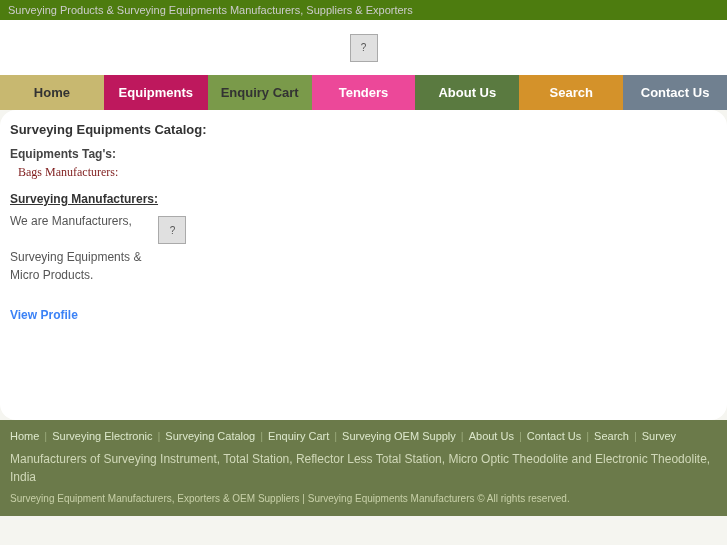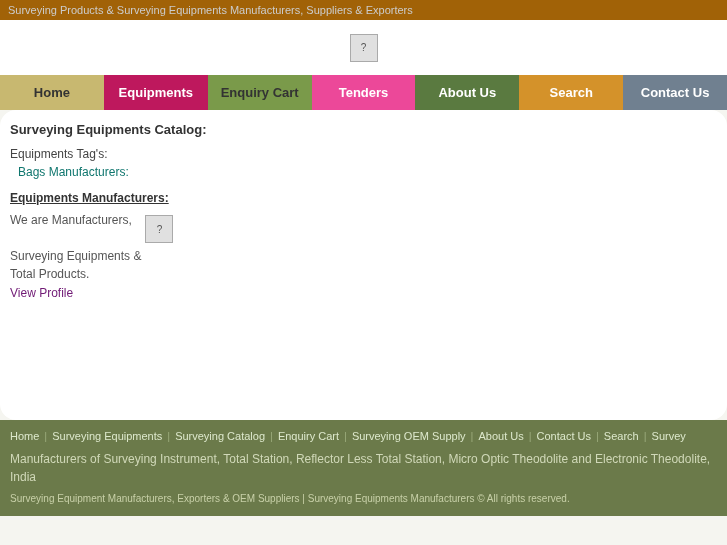--- a/index.html
+++ b/index.html
@@ -1,20 +1,20 @@
 <!DOCTYPE html>
 <html><head>
   <meta charset="utf-8">
   <style>
     * { margin: 0; padding: 0; box-sizing: border-box; }
     body { font-family: Arial, sans-serif; font-size: 13px; background: #f5f5f0; width: 727px; }
 
     
     #top-bar {
-      background: #a16207;
+      background: #4d7c0f;
       color: #ccc;
       font-size: 11px;
       padding: 4px 8px;
     }
 
     
     #logo-area {
       background: #fff;
       text-align: center;
       padding: 10px 0;
@@ -67,68 +67,69 @@
     #main h2 {
       font-size: 13px;
       font-weight: bold;
       color: #333;
       margin-bottom: 10px;
     }
     .tags-section {
       margin-bottom: 12px;
     }
     .tags-section .label {
-      font-weight: normal;
+      font-weight: bold;
       font-size: 12px;
       color: #444;
       margin-bottom: 4px;
     }
     .tags-section .value {
       font-size: 12px;
-      color: #0f766e;
+      color: #7f1d1d;
       margin-left: 8px;
+      font-family: Liberation Serif, serif;
     }
     .manufacturers-section {
       margin-bottom: 12px;
     }
     .manufacturers-section .label {
       font-weight: bold;
       font-size: 12px;
       color: #333;
       text-decoration: underline;
       margin-bottom: 6px;
     }
     .mfr-content {
       display: flex;
-      gap: 4px;
+      gap: 17px;
     }
     .mfr-text {
       font-size: 12px;
       color: #555;
       line-height: 1.5;
     }
     .mfr-image {
       width: 28px;
       height: 28px;
       background: #e0e0e0;
       border: 1px solid #aaa;
       display: flex;
       align-items: center;
       justify-content: center;
       font-size: 10px;
       color: #555;
       flex-shrink: 0;
       margin-top: 4px;
     }
     .view-profile {
-      color: #701a75;
-      font-size: 12px;
-      font-weight: normal;
+      color: #3b82f6;
+      font-size: 12px;
+      font-weight: bold;
       cursor: pointer;
-      margin-top: 3px;
+      margin-top: 24px;
       display: inline-block;
     }
 
     
     #footer {
       background: #6b7a4a;
       color: #e8e8d8;
       padding: 10px 10px;
       font-size: 11px;
     }
@@ -182,41 +183,41 @@
 
 <div id="main">
   <h2>Surveying Equipments Catalog:</h2>
 
   <div class="tags-section">
     <div class="label">Equipments Tag's:</div>
     <div class="value">Bags Manufacturers:</div>
   </div>
 
   <div class="manufacturers-section">
-    <div class="label">Equipments Manufacturers:</div>
+    <div class="label">Surveying Manufacturers:</div>
     <div class="mfr-content">
       <div>
         <div class="mfr-text">
           <span>We are Manufacturers,</span><br>
           <br>
           <span>Surveying Equipments &amp;</span><br>
-          <span>Total Products.</span>
+          <span>Micro Products.</span>
         </div>
         <span class="view-profile">View Profile</span>
       </div>
       <div class="mfr-image">?</div>
     </div>
   </div>
 </div>
 
 <div id="footer">
   <div class="footer-links" id="footer-links-container">
       <span class="footer-link">Home</span>
       <span class="footer-separator">|</span>
-      <span class="footer-link">Surveying Equipments</span>
+      <span class="footer-link">Surveying Electronic</span>
       <span class="footer-separator">|</span>
       <span class="footer-link">Surveying Catalog</span>
       <span class="footer-separator">|</span>
       <span class="footer-link">Enquiry Cart</span>
       <span class="footer-separator">|</span>
       <span class="footer-link">Surveying OEM Supply</span>
       <span class="footer-separator">|</span>
       <span class="footer-link">About Us</span>
       <span class="footer-separator">|</span>
       <span class="footer-link">Contact Us</span>

